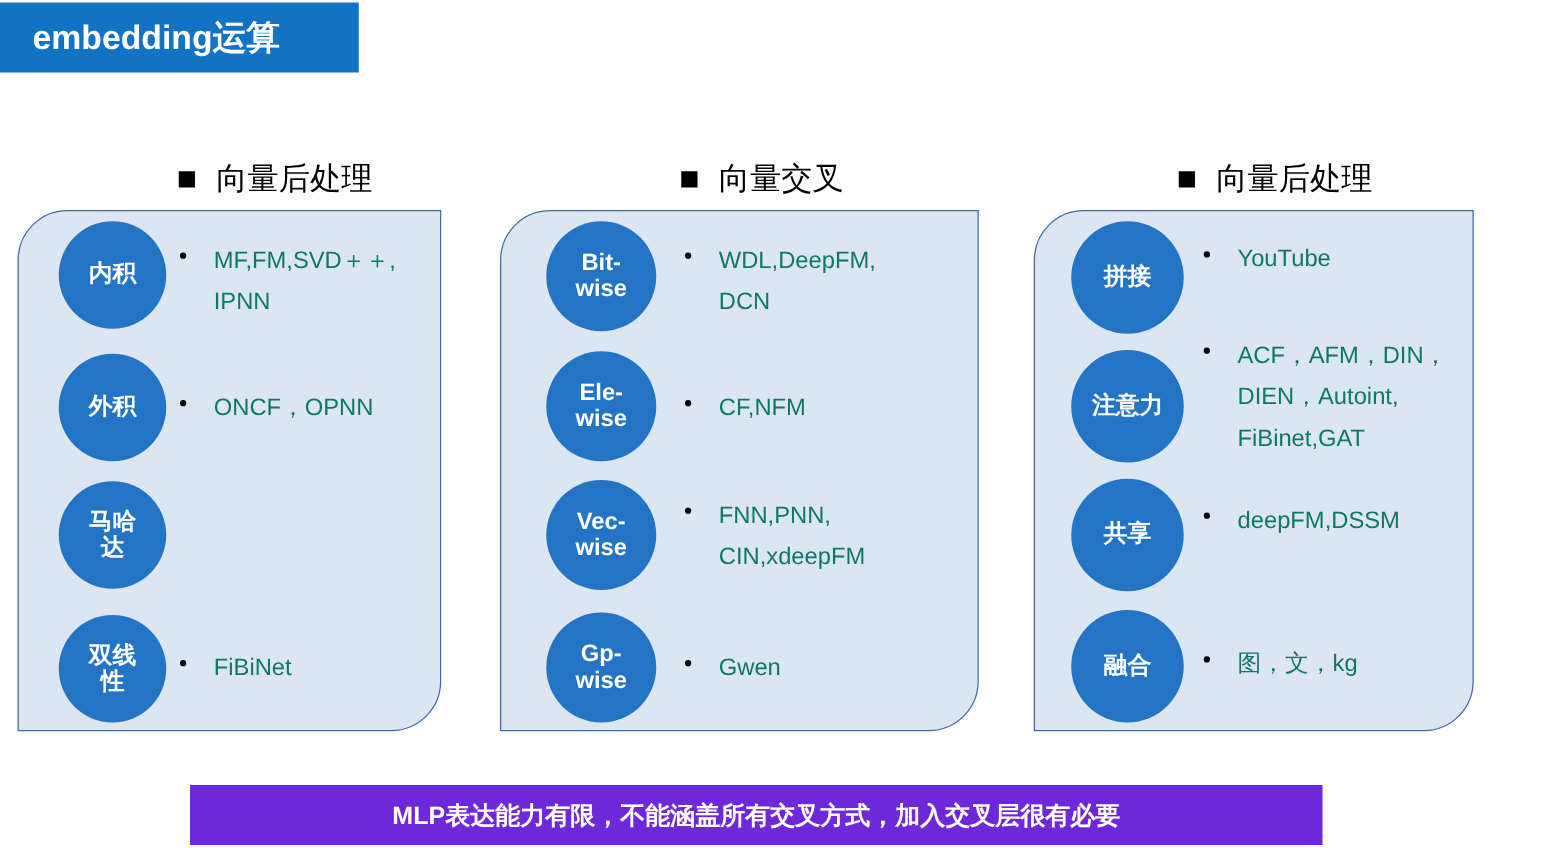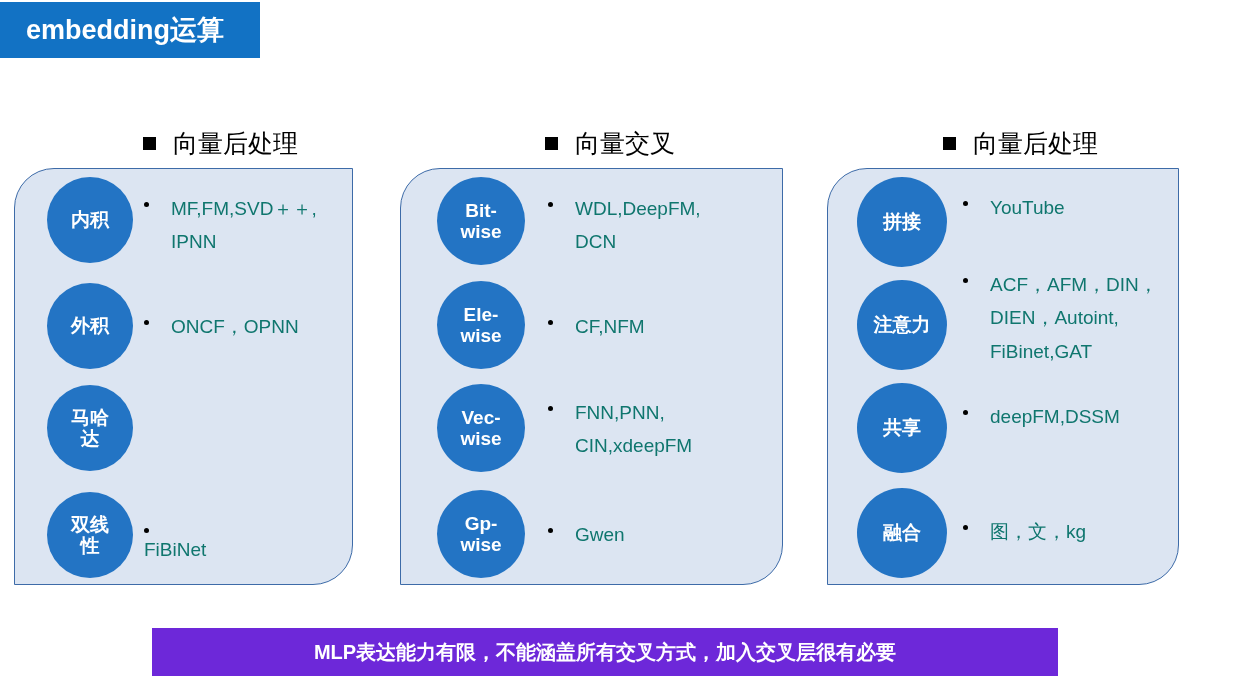--- a/index.html
+++ b/index.html
@@ -15,21 +15,21 @@
     width: 1235px;
     height: 685px;
     background: #ffffff;
   }
 
   
   .title-bar {
     position: absolute;
     left: 0px;
     top: 2px;
-    width: 260px;
+    width: 287px;
     height: 56px;
     background: #1272C4;
     display: flex;
     align-items: center;
   }
   .title-text {
     color: #ffffff;
     font-size: 27px;
     font-weight: bold;
     letter-spacing: 0px;
@@ -170,21 +170,21 @@
 
   <div class="circle cn" style="left:47px; top:283px; width:86px; height:86px;">外积</div>
   <div class="bullet-block" style="left:144px; top:310px; width:200px;">
     <span class="dot"></span>
     <span class="bullet-text">ONCF，OPNN</span>
   </div>
 
   <div class="circle cn" style="left:47px; top:385px; width:86px; height:86px; padding:0 16px;">马哈达</div>
 
   <div class="circle cn" style="left:47px; top:492px; width:86px; height:86px; padding:0 16px;">双线性</div>
-  <div class="bullet-block" style="left:144px; top:518px; width:200px;flex-direction:column;">
+  <div class="bullet-block" style="left:144px; top:518px; width:200px;">
     <span class="dot"></span>
     <span class="bullet-text">FiBiNet</span>
   </div>
 
   <div class="circle en" style="left:437px; top:177px; width:88px; height:88px; padding:0 18px;">Bit-wise</div>
   <div class="bullet-block" style="left:548px; top:192px; width:230px;">
     <span class="dot"></span>
     <span class="bullet-text">WDL,DeepFM,
 DCN</span>
   </div>

